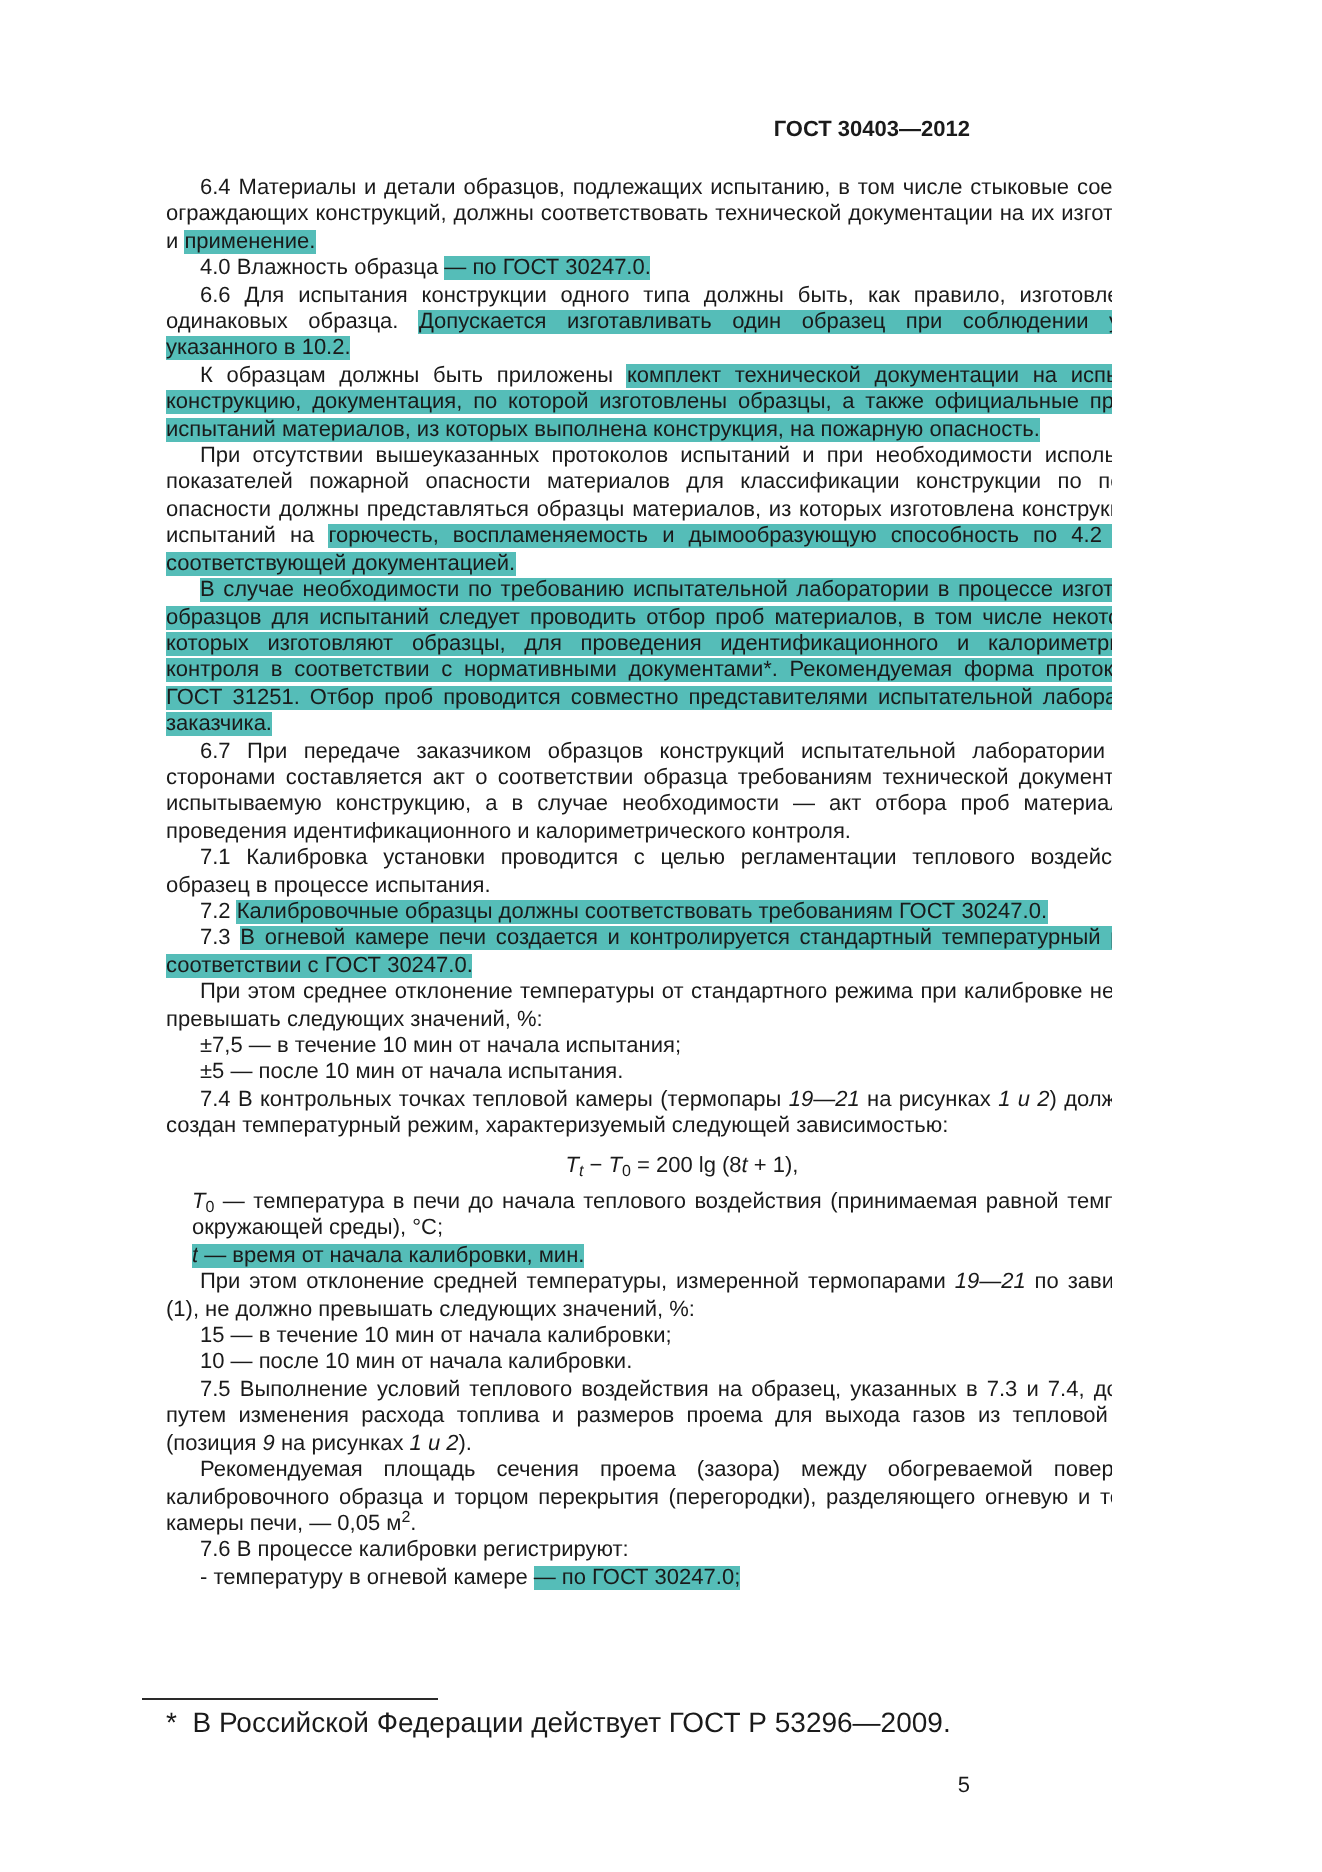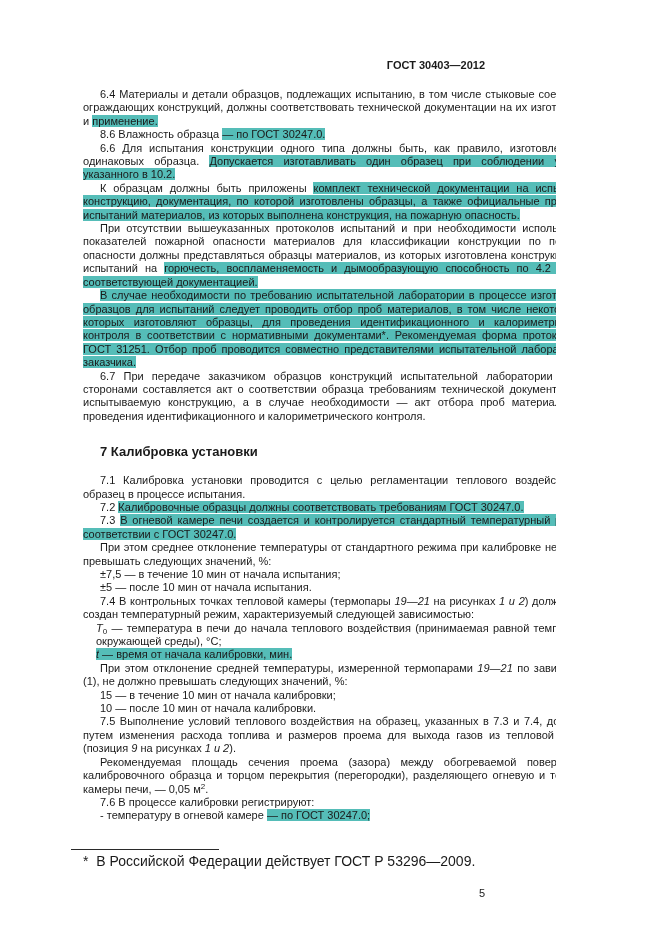--- a/index.html
+++ b/index.html
@@ -104,47 +104,50 @@
 <body>
 
 <div class="page">
 
   <div class="doc-header">ГОСТ 30403—2012</div>
 
   <main class="content">
 
     <p class="para"><span>6.4 Материалы и детали образцов, подлежащих испытанию, в том числе стыковые соединения ограждающих конструкций, должны соответствовать технической документации на их изготовление и </span><span class="hl">применение.</span></p>
 
-    <p class="para"><span>8.6 Влажность образца </span><span class="hl">— по ГОСТ 30247.0.</span></p>
+    <p class="para"><span>4.0 Влажность образца </span><span class="hl">— по ГОСТ 30247.0.</span></p>
 
     <p class="para"><span>6.6 Для испытания конструкции одного типа должны быть, как правило, изготовлены два одинаковых образца. </span><span class="hl">Допускается изготавливать один образец при соблюдении условия, указанного в 10.2.</span></p>
 
     <p class="para"><span>К образцам должны быть приложены </span><span class="hl">комплект технической документации на испытуемую конструкцию, документация, по которой изготовлены образцы, а также официальные протоколы испытаний материалов, из которых выполнена конструкция, на пожарную опасность.</span></p>
 
     <p class="para"><span>При отсутствии вышеуказанных протоколов испытаний и при необходимости использования показателей пожарной опасности материалов для классификации конструкции по пожарной опасности должны представляться образцы материалов, из которых изготовлена конструкция, для испытаний на </span><span class="hl">горючесть, воспламеняемость и дымообразующую способность по 4.2 и 4.3 с соответствующей документацией.</span></p>
 
     <p class="para"><span class="hl">В случае необходимости по требованию испытательной лаборатории в процессе изготовления образцов для испытаний следует проводить отбор проб материалов, в том числе некоторых, из которых изготовляют образцы, для проведения идентификационного и калориметрического контроля в соответствии с нормативными документами*. Рекомендуемая форма протоколов по ГОСТ 31251. Отбор проб проводится совместно представителями испытательной лаборатории и заказчика.</span></p>
 
     <p class="para"><span>6.7 При передаче заказчиком образцов конструкций испытательной лаборатории обеими сторонами составляется акт о соответствии образца требованиям технической документации на испытываемую конструкцию, а в случае необходимости — акт отбора проб материалов для проведения идентификационного и калориметрического контроля.</span></p>
 
-    <h2 class="section-title">7 Калибровка установки</h2>
 
     <p class="para"><span>7.1 Калибровка установки проводится с целью регламентации теплового воздействия на образец в процессе испытания.</span></p>
 
     <p class="para"><span>7.2 </span><span class="hl">Калибровочные образцы должны соответствовать требованиям ГОСТ 30247.0.</span></p>
 
     <p class="para"><span>7.3 </span><span class="hl">В огневой камере печи создается и контролируется стандартный температурный режим в соответствии с ГОСТ 30247.0.</span></p>
 
     <p class="para"><span>При этом среднее отклонение температуры от стандартного режима при калибровке не должно превышать следующих значений, %:</span></p>
 
     <p class="para"><span>±7,5 — в течение 10 мин от начала испытания;</span></p>
     <p class="para"><span>±5 — после 10 мин от начала испытания.</span></p>
 
     <p class="para"><span>7.4 В контрольных точках тепловой камеры (термопары </span><span class="it">19—21</span><span> на рисунках </span><span class="it">1 и 2</span><span>) должен быть создан температурный режим, характеризуемый следующей зависимостью:</span></p>
 
+    <div class="formula-row">
+      <span class="formula-body"><span class="it">T</span><sub class="it">t</sub><span> − </span><span class="it">T</span><sub>0</sub><span> = 200 lg (8</span><span class="it">t</span><span> + 1),</span></span>
+      <span class="formula-number">(1)</span>
+    </div>
 
 
     <p class="def-line def-sub"><span class="it">T</span><sub>0</sub><span> — температура в печи до начала теплового воздействия (принимаемая равной температуре окружающей среды), °С;</span></p>
 
     <p class="def-line def-sub"><span class="it hl">t</span><span class="hl"> — время от начала калибровки, мин.</span></p>
 
     <p class="para"><span>При этом отклонение средней температуры, измеренной термопарами </span><span class="it">19—21</span><span> по зависимости (1), не должно превышать следующих значений, %:</span></p>
 
     <p class="para"><span>15 — в течение 10 мин от начала калибровки;</span></p>
     <p class="para"><span>10 — после 10 мин от начала калибровки.</span></p>

